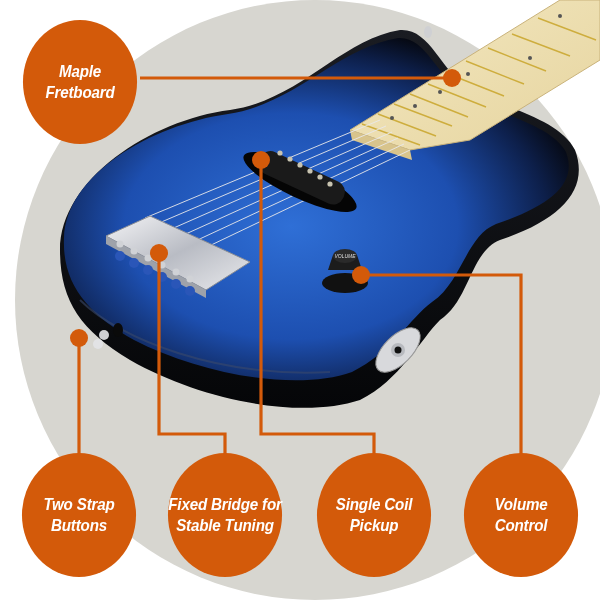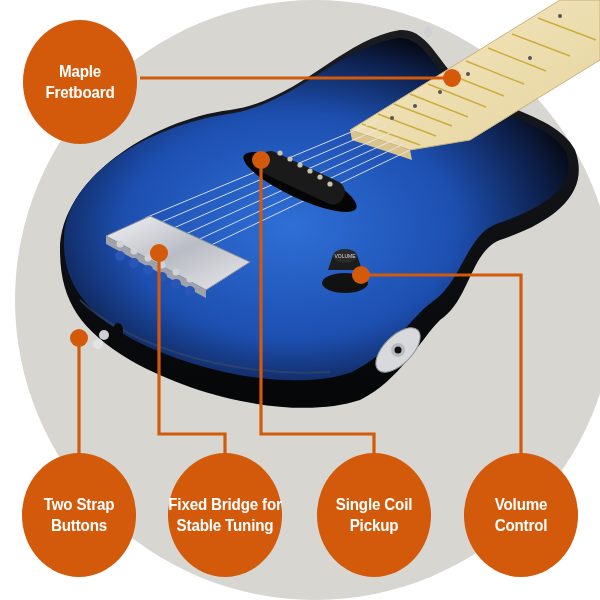--- a/index.html
+++ b/index.html
@@ -1,17 +1,17 @@
 <!DOCTYPE html>
 <html><head>
 <meta charset="utf-8">
 <style>
   html,body{margin:0;padding:0;background:#ffffff;}
   body{width:600px;height:600px;position:relative;overflow:hidden;font-family:"Liberation Sans",sans-serif;}
-  .stage{position:absolute;left:0;top:0;width:600px;height:600px;}
+  .stage{position:absolute;left:0;top:0;width:600px;height:600px;font-style:italic;}
   .bg-disc{position:absolute;left:15px;top:0;width:600px;height:600px;border-radius:50%;background:#d7d6d0;}
   svg.art{position:absolute;left:0;top:0;}
   .callout{position:absolute;width:124px;height:124px;border-radius:50%;background:#d35a0a;
     display:flex;align-items:center;justify-content:center;text-align:center;color:#ffffff;
     font-family:"Liberation Sans",sans-serif;font-weight:bold;font-size:16.5px;line-height:21px;
     letter-spacing:-0.2px;transform:scaleX(0.92);}
   .callout span{display:block;white-space:pre-line;}
 </style>
 </head>
 <body>

